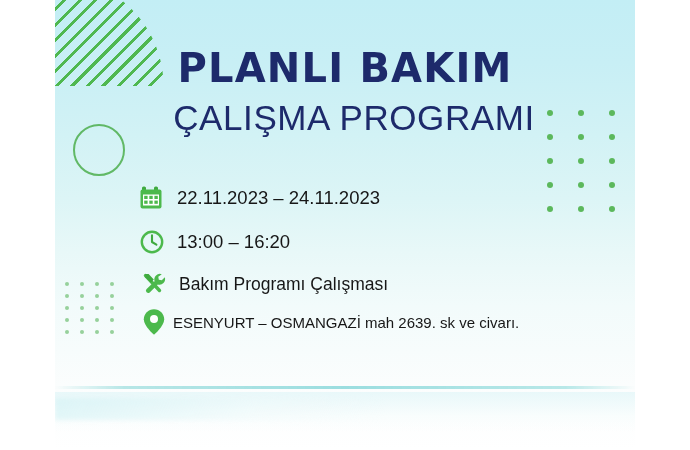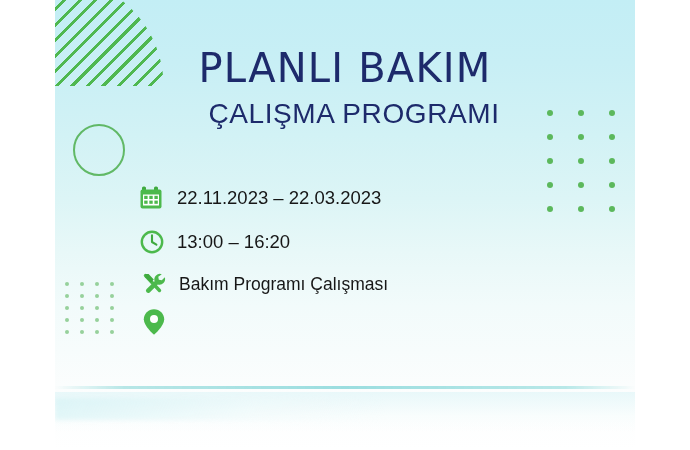--- a/index.html
+++ b/index.html
@@ -134,31 +134,31 @@
   
   .title-wrap {
     position: absolute;
     left: 0;
     right: 0;
     top: 48px;
     text-align: center;
   }
   .title-main {
     font-family: "DejaVu Sans", sans-serif;
-    font-weight: normal;
+    font-weight: bold;
     font-size: 40px;
     letter-spacing: 1.2px;
     color: #1d2a6b;
     line-height: 1.0;
     margin: 0;
   }
   .title-sub {
     font-family: "Liberation Sans", sans-serif;
     font-weight: normal;
-    font-size: 28px;
+    font-size: 35px;
     letter-spacing: 0.6px;
     color: #1d2a6b;
     line-height: 1.0;
     margin: 12px 0 0 18px;
   }
 
   
   .info-list {
     position: absolute;
     left: 80px;
@@ -266,21 +266,21 @@
             <g fill="#4cb94c">
               <rect x="5.2" y="10.8" width="3.4" height="3.2"></rect>
               <rect x="10.3" y="10.8" width="3.4" height="3.2"></rect>
               <rect x="15.4" y="10.8" width="3.4" height="3.2"></rect>
               <rect x="5.2" y="15.6" width="3.4" height="3.2"></rect>
               <rect x="10.3" y="15.6" width="3.4" height="3.2"></rect>
               <rect x="15.4" y="15.6" width="3.4" height="3.2"></rect>
             </g>
           </svg>
         </span>
-        <span class="txt">22.11.2023 – 22.03.2023</span>
+        <span class="txt">22.11.2023 – 24.11.2023</span>
       </div>
 
       <div class="info-row" id="row-time">
         <span class="ico">
           <svg width="26" height="26" viewBox="0 0 26 26" aria-hidden="true">
             <circle cx="13" cy="13" r="10.2" fill="none" stroke="#4cb94c" stroke-width="2.4"></circle>
             <path d="M13 6.4 L13 13 L17.4 15.6" fill="none" stroke="#3faa3f" stroke-width="2.1" stroke-linecap="round" stroke-linejoin="round"></path>
           </svg>
         </span>
         <span class="txt">13:00 – 16:20</span>
@@ -299,17 +299,18 @@
         <span class="txt">Bakım Programı Çalışması</span>
       </div>
 
       <div class="info-row" id="row-place">
         <span class="ico">
           <svg width="24" height="28" viewBox="0 0 24 28" aria-hidden="true">
             <path d="M12 1.2 C6.3 1.2 1.8 5.7 1.8 11.3 C1.8 18.2 12 26.8 12 26.8 C12 26.8 22.2 18.2 22.2 11.3 C22.2 5.7 17.7 1.2 12 1.2 Z" fill="#4cb94c"></path>
             <circle cx="12" cy="10.9" r="4.0" fill="#ffffff"></circle>
           </svg>
         </span>
+        <span class="txt">ESENYURT – OSMANGAZİ mah 2639. sk ve civarı.</span>
       </div>
 
     </div>
   </div>
 </div>
 
 </body></html>

